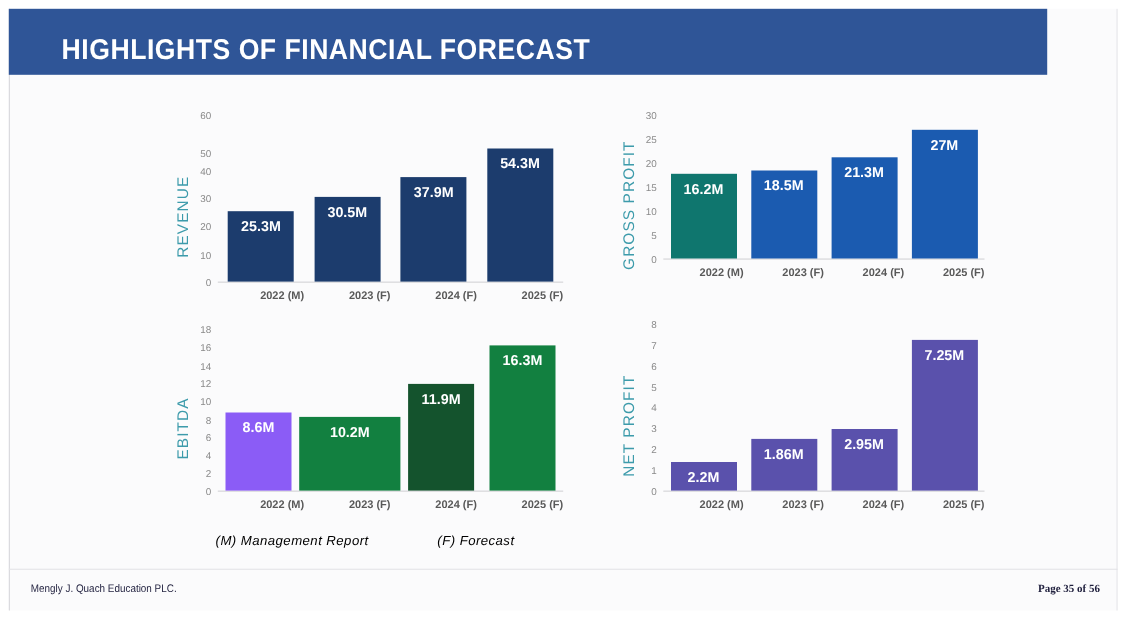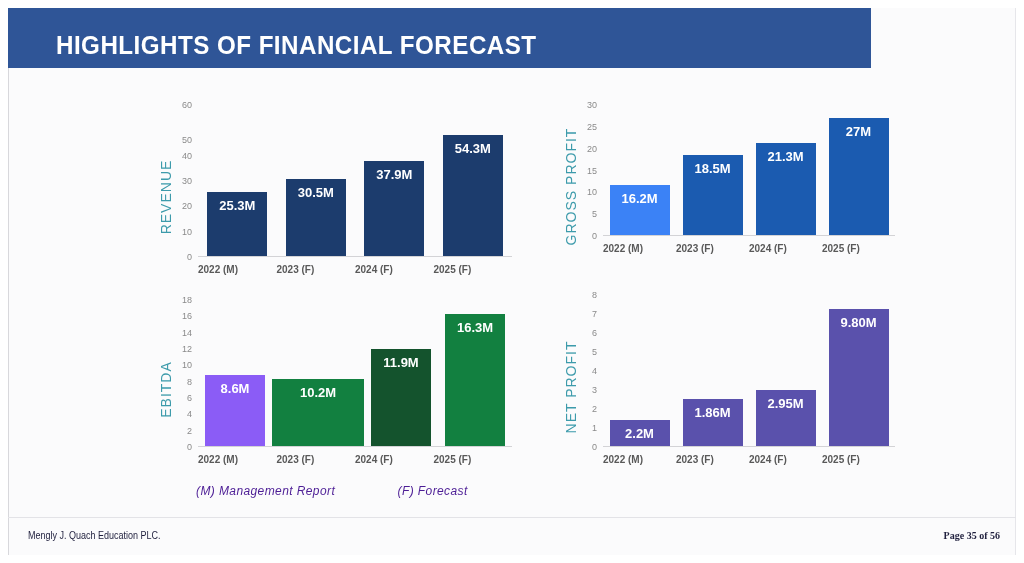--- a/index.html
+++ b/index.html
@@ -27,21 +27,21 @@
     border-left: 1px solid #d8d8dc;
     border-right: 1px solid #e6e6ea;
     box-sizing: border-box;
   }
 
   
   .header-bar {
     position: absolute;
     left: 8px;
     top: 8px;
-    width: 863px;
+    width: 944px;
     height: 60px;
     background: #2f5597;
   }
   .header-title {
     position: absolute;
     left: 48px;
     top: 22px;
     color: #ffffff;
     font-size: 26px;
     font-weight: bold;
@@ -123,35 +123,35 @@
     position: absolute;
     left: 0;
     right: 0;
     top: 100%;
     margin-top: 7px;
     display: flex;
     justify-content: space-around;
   }
   .cat {
     flex: 1 1 0;
-    text-align: left;
+    text-align: right;
     font-size: 10px;
     font-weight: bold;
     color: #595959;
     white-space: nowrap;
   }
 
   
   .legend {
     position: absolute;
     left: 196px;
     top: 484px;
     font-size: 12px;
     font-style: italic;
-    color: #4c1d95;
+    color: #000000;
     letter-spacing: 0.4px;
   }
   .legend span { display: inline-block; }
   .legend .sep { width: 55px; }
 
   
   .footer-line {
     position: absolute;
     left: 8px;
     right: 8px;
@@ -233,21 +233,21 @@
         <div class="ytick" style="top: 152px;">0</div>
       </div>
   </div>
 
   <div class="chart" id="chart-gross-profit" style="left:565px; top:105px; width:330px; height:131px;">
     <div class="axis-title" style="top: 0px; left: 14px; width: 131px; transform: rotate(-90deg) translateX(-131px); text-align: center;">GROSS PROFIT</div>
     <div class="plot" style="left: 38px; top: 0px; width: 292px; height: 131px;">
       <div class="baseline"></div>
       <div class="bars">
           <div class="bar-wrap">
-            <div class="bar" style="background: #3b82f6; height: 50px;">
+            <div class="bar" style="background: #0f766e; height: 77px;">
               <div class="bar-label">16.2M</div>
             </div>
           </div>
           <div class="bar-wrap">
             <div class="bar" style="background: rgb(27, 91, 176); height: 80.1667px;">
               <div class="bar-label">18.5M</div>
             </div>
           </div>
           <div class="bar-wrap">
             <div class="bar" style="background: rgb(27, 91, 176); height: 92.3px;">
@@ -336,21 +336,21 @@
               <div class="bar-label">1.86M</div>
             </div>
           </div>
           <div class="bar-wrap">
             <div class="bar" style="background: rgb(90, 81, 172); height: 55.6812px;">
               <div class="bar-label">2.95M</div>
             </div>
           </div>
           <div class="bar-wrap">
             <div class="bar" style="background: rgb(90, 81, 172); height: 136.844px;">
-              <div class="bar-label">9.80M</div>
+              <div class="bar-label">7.25M</div>
             </div>
           </div>
         </div>
       <div class="cats">
           <div class="cat">2022 (M)</div>
           <div class="cat">2023 (F)</div>
           <div class="cat">2024 (F)</div>
           <div class="cat">2025 (F)</div>
         </div>
     <div class="ytick" style="top: 0px;">8</div>

